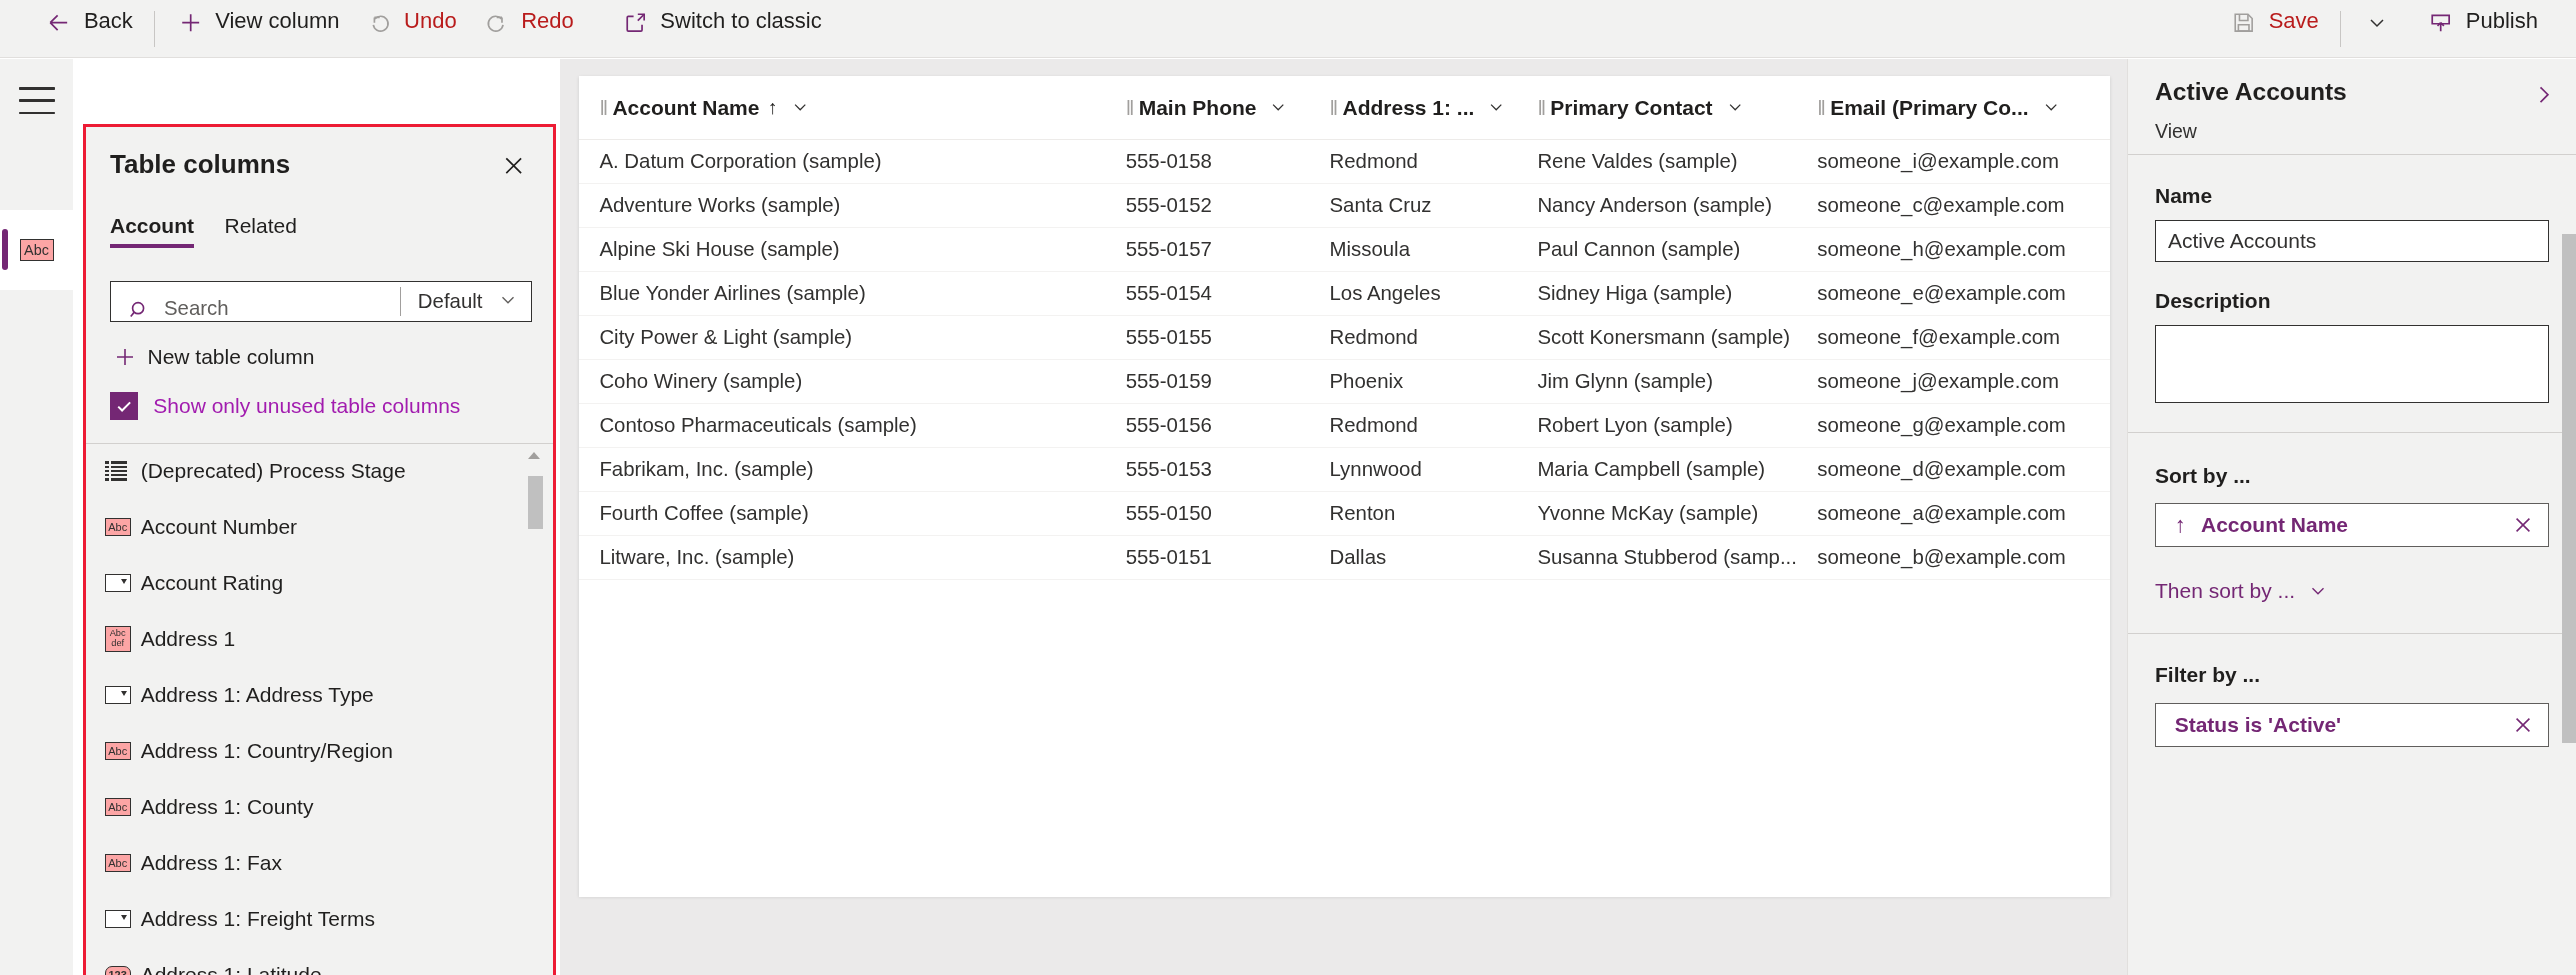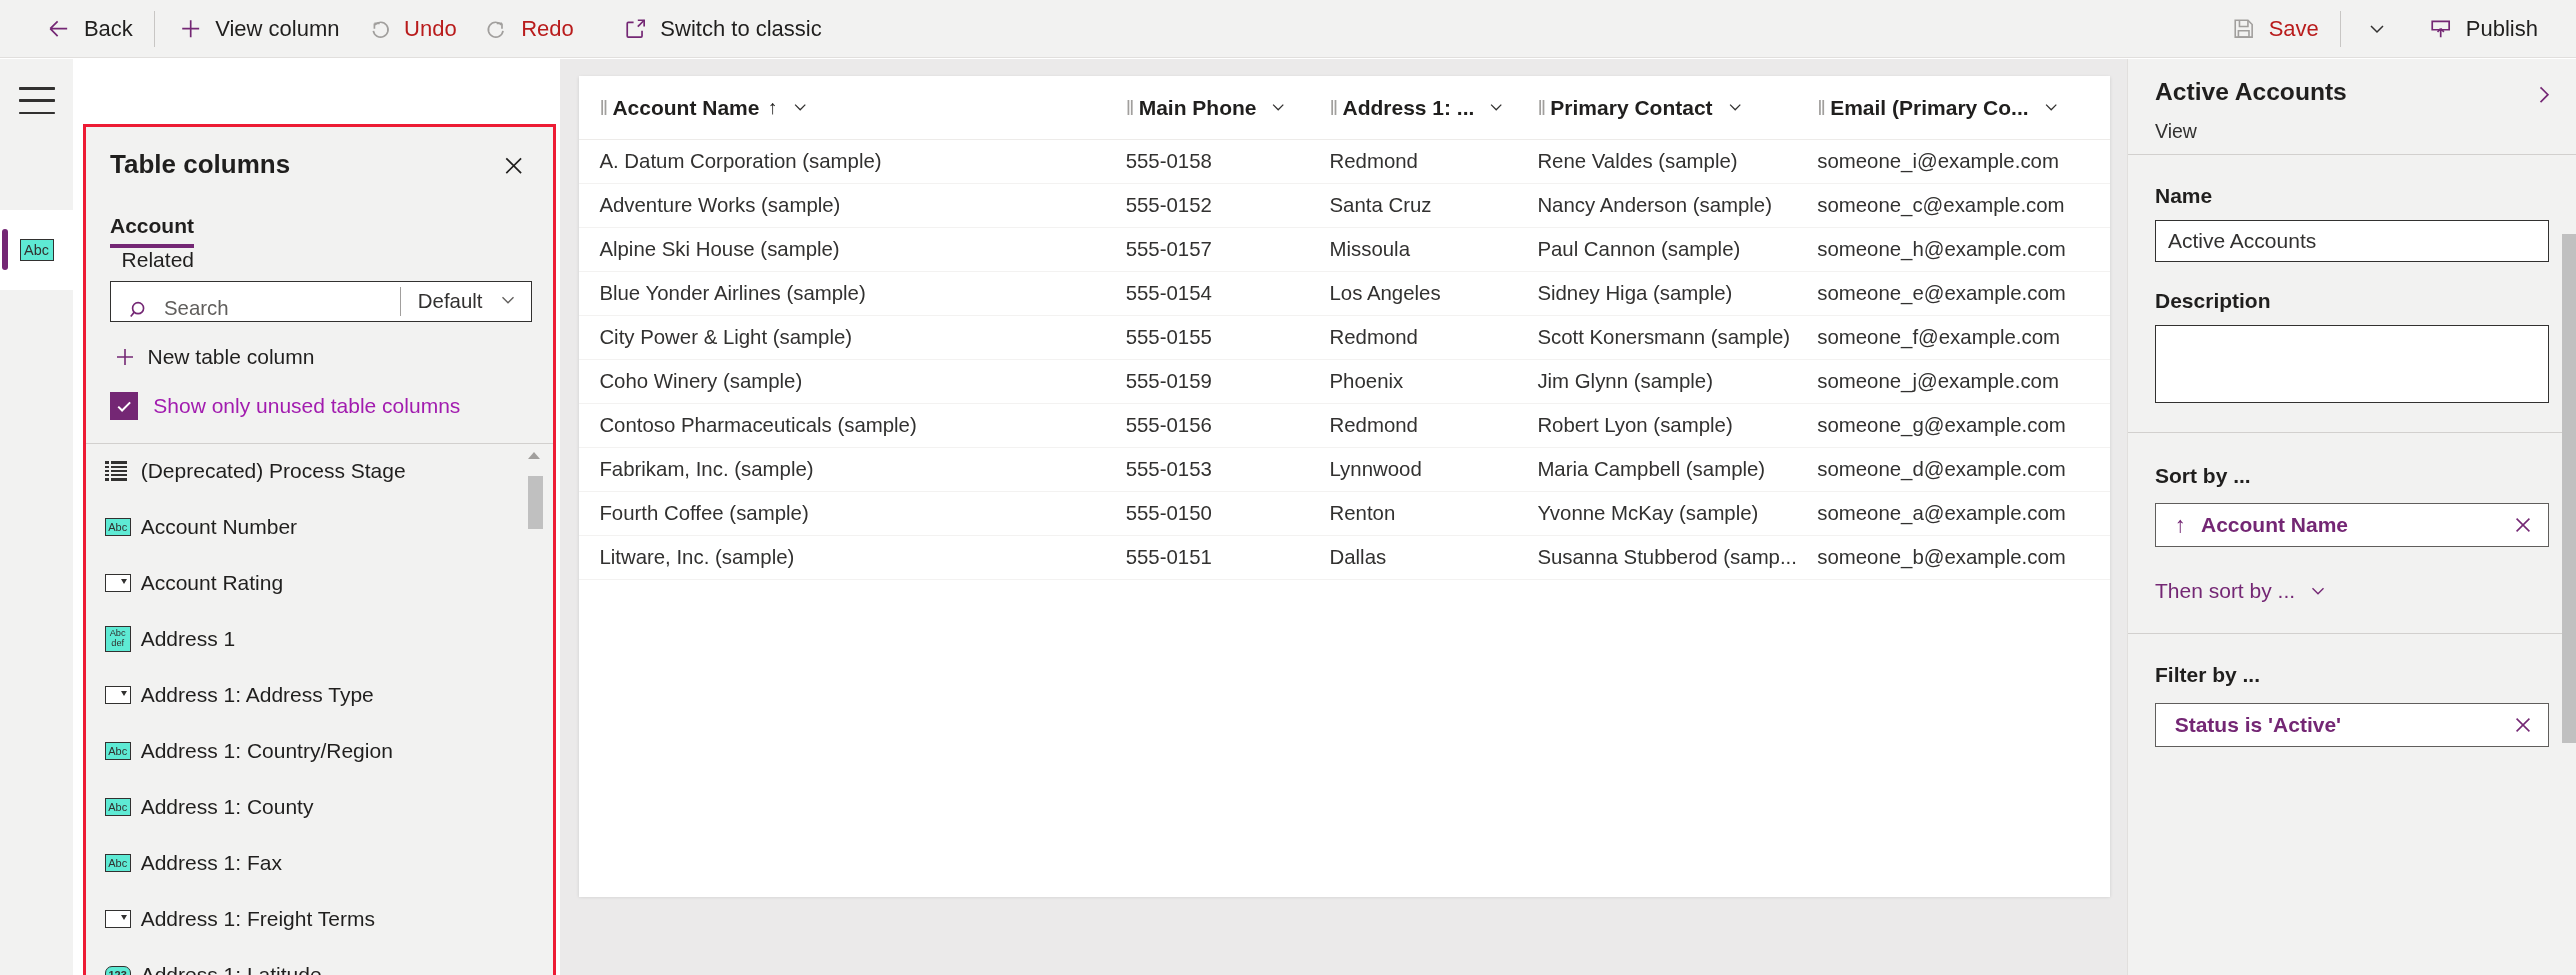--- a/index.html
+++ b/index.html
@@ -21,21 +21,21 @@
     position: absolute; left: 0; top: 0;
     width: 2576px; height: 58px;
     background: #f2f2f1;
     border-bottom: 0.8px solid #e1dfdd;
     display: flex; align-items: center;
     box-sizing: border-box;
   }
   .cmd-left { display: flex; align-items: center; padding-left: 32px; flex: 1 1 auto; }
   .cmd-right { display: flex; align-items: center; padding-right: 25.4px; }
   .cmd-btn {
-    display: flex; align-items: center;
+    display: flex; align-items: flex-start;
     height: 41px; padding: 0 12.7px;
     font-size: 22px; color: #201f1e;
     cursor: pointer; white-space: nowrap;
     user-select: none;
   }
   .cmd-btn.disabled { color: #b91c1c; cursor: default; }
   .cmd-btn .glyph {
     display: inline-flex; align-items: center; justify-content: center;
     width: 29px; height: 29px; margin-right: 10.2px;
   }
@@ -68,21 +68,21 @@
     position: absolute; left: 1.7px; top: 18.7px;
     width: 6.8px; height: 41px;
     background: #742774; border-radius: 3.4px;
   }
   .typeicon {
     display: inline-flex; align-items: center; justify-content: center;
     border: 1.7px solid #323130;
     box-sizing: border-box;
     font-family: "Liberation Sans", sans-serif;
     color: #323130;
-    background: #5eead4;
+    background: #fca5a5;
   }
   #rail-item .typeicon {
     width: 34px; height: 22px; font-size: 14.4px;
   }
 
   
   #colpanel {
     position: absolute; left: 83px; top: 76px;
     width: 473px; height: 899px;
     background: #f2f2f1;
@@ -97,21 +97,21 @@
     font-size: 26px; font-weight: bold; color: #201f1e;
   }
   #colpanel-close {
     position: absolute; right: 22px; top: 22px;
     width: 34px; height: 34px;
     display: flex; align-items: center; justify-content: center;
     cursor: pointer; color: #201f1e;
   }
   #coltabs {
     position: absolute; left: 24px; top: 87px;
-    display: flex; align-items: flex-end; flex-direction: column;
+    display: flex; align-items: flex-end;
   }
   .coltab {
     font-size: 21px; color: #201f1e;
     padding: 0 0 10.2px 0; margin-right: 30.5px;
     cursor: pointer; position: relative;
   }
   .coltab.active { font-weight: bold; }
   .coltab.active::after {
     content: ""; position: absolute; left: 0; bottom: 0;
     width: 100%; height: 4.2px; background: #742774;

